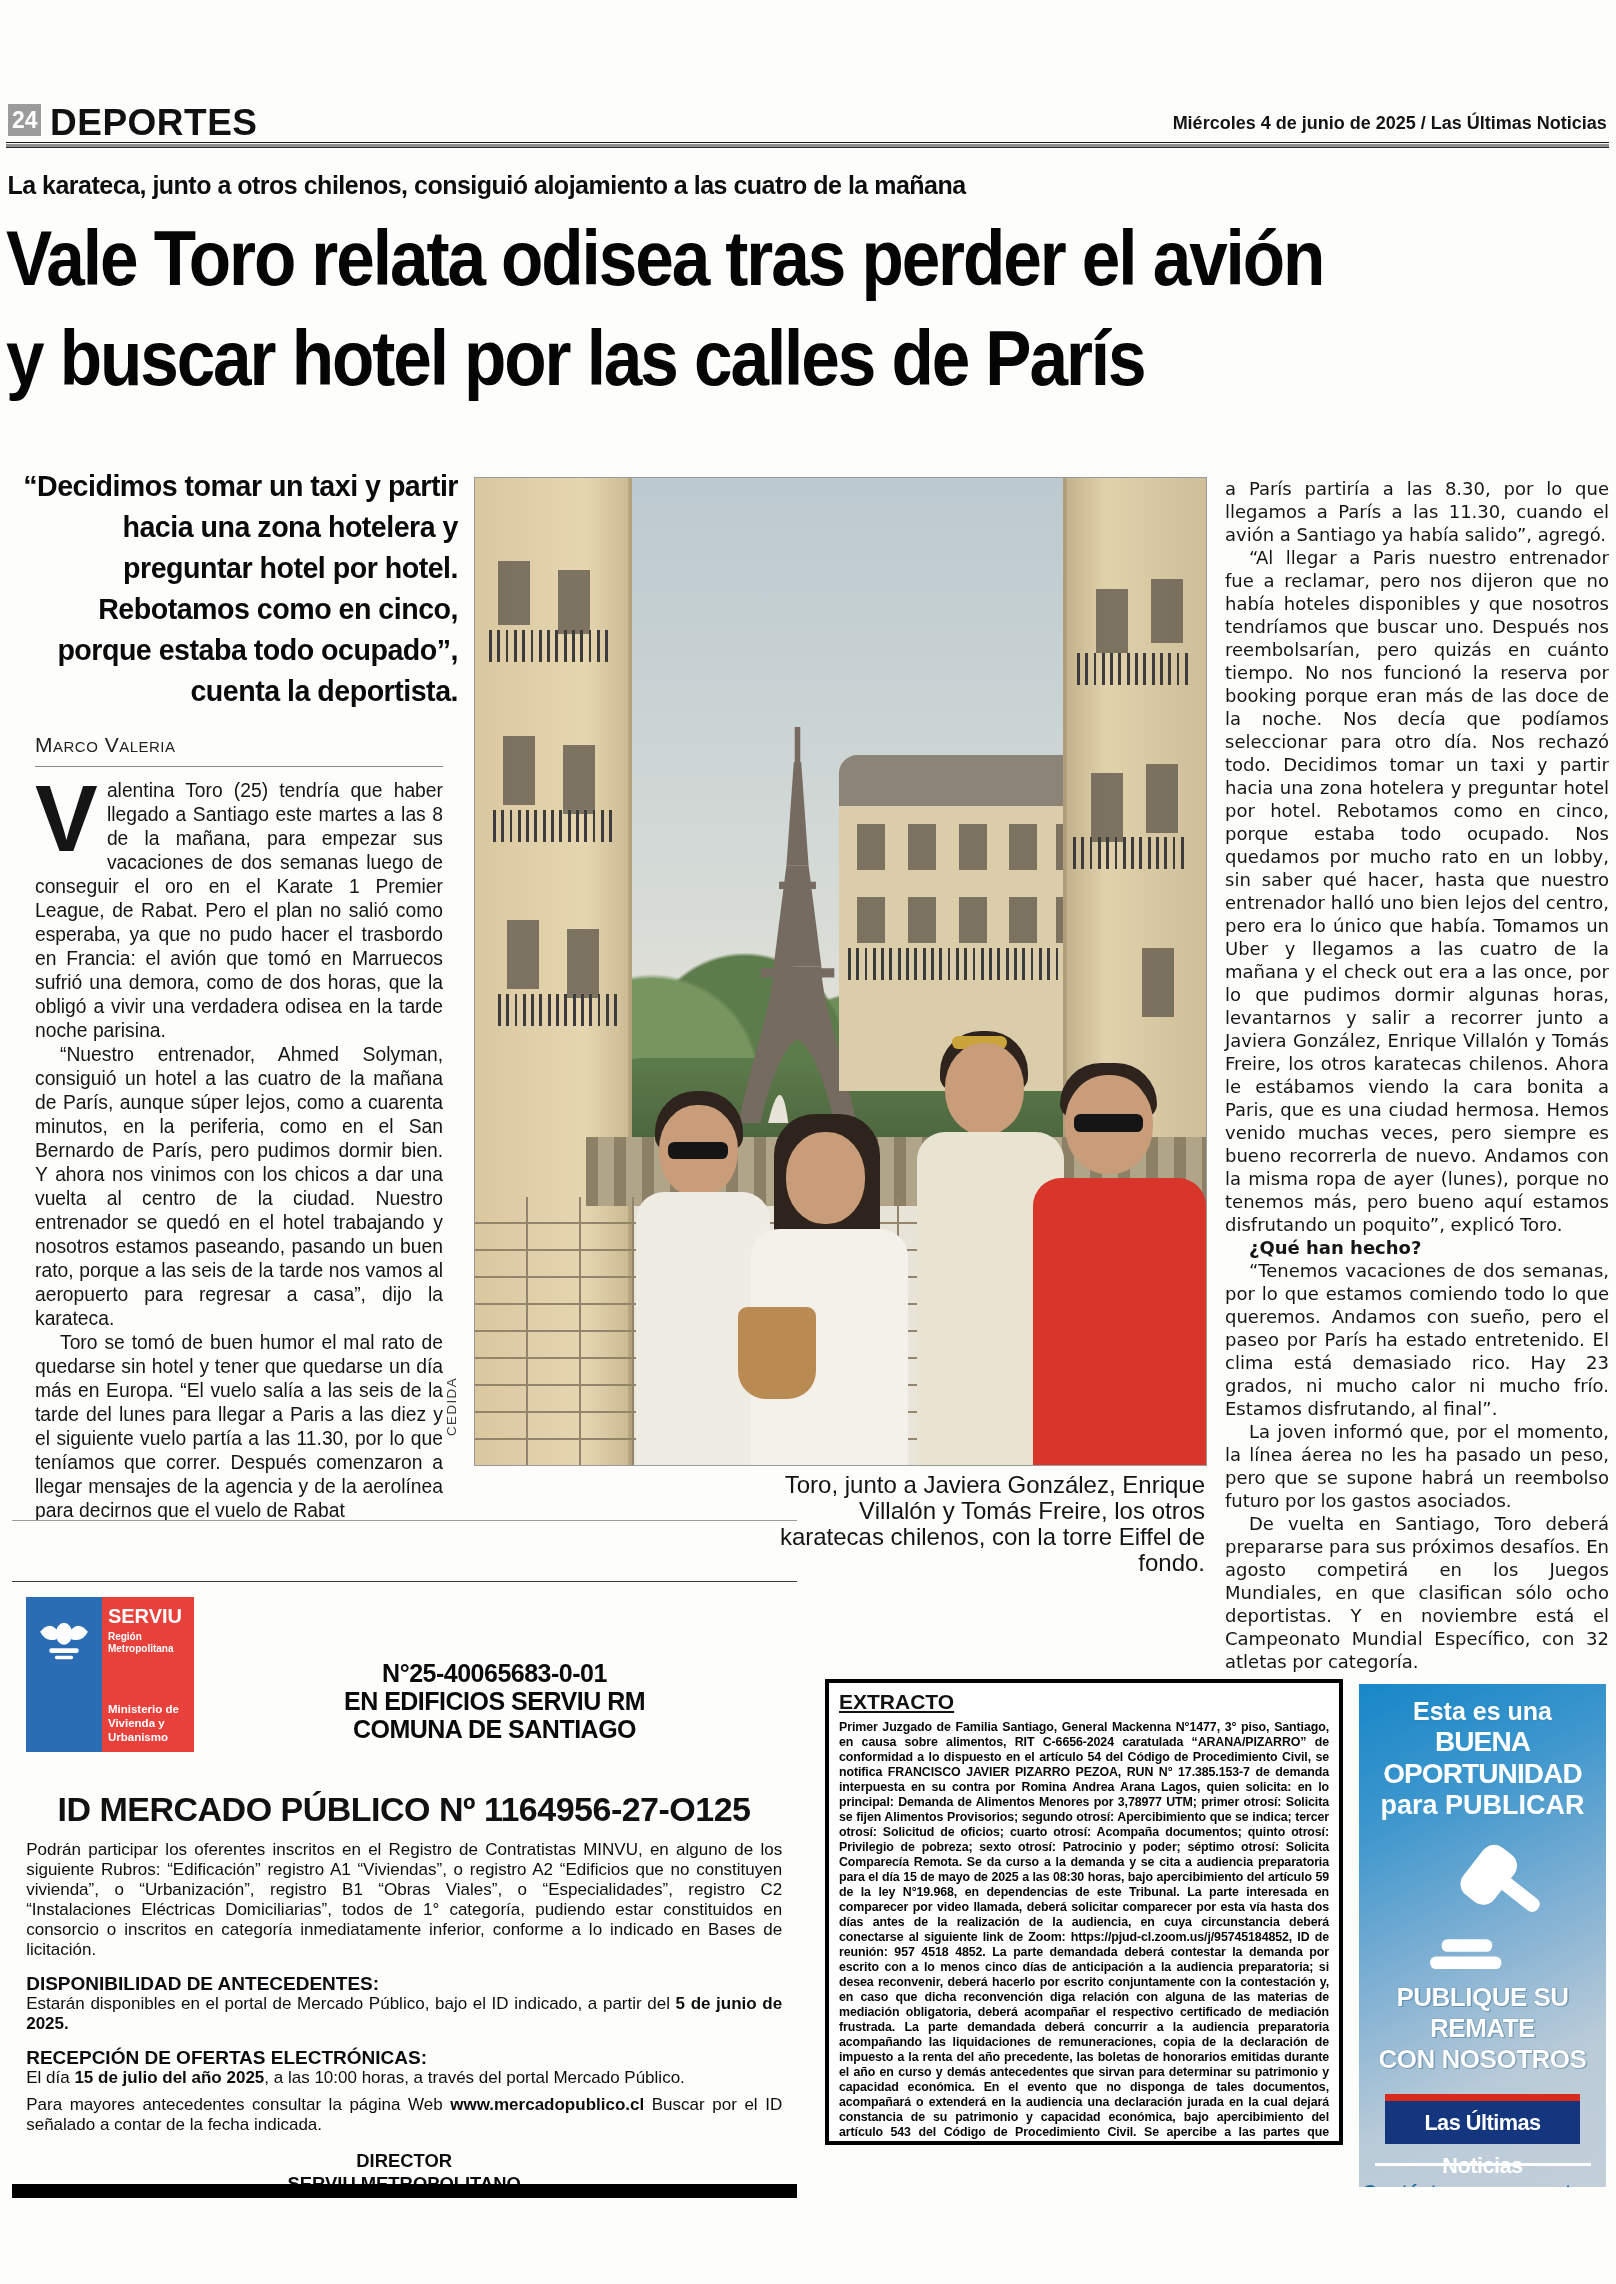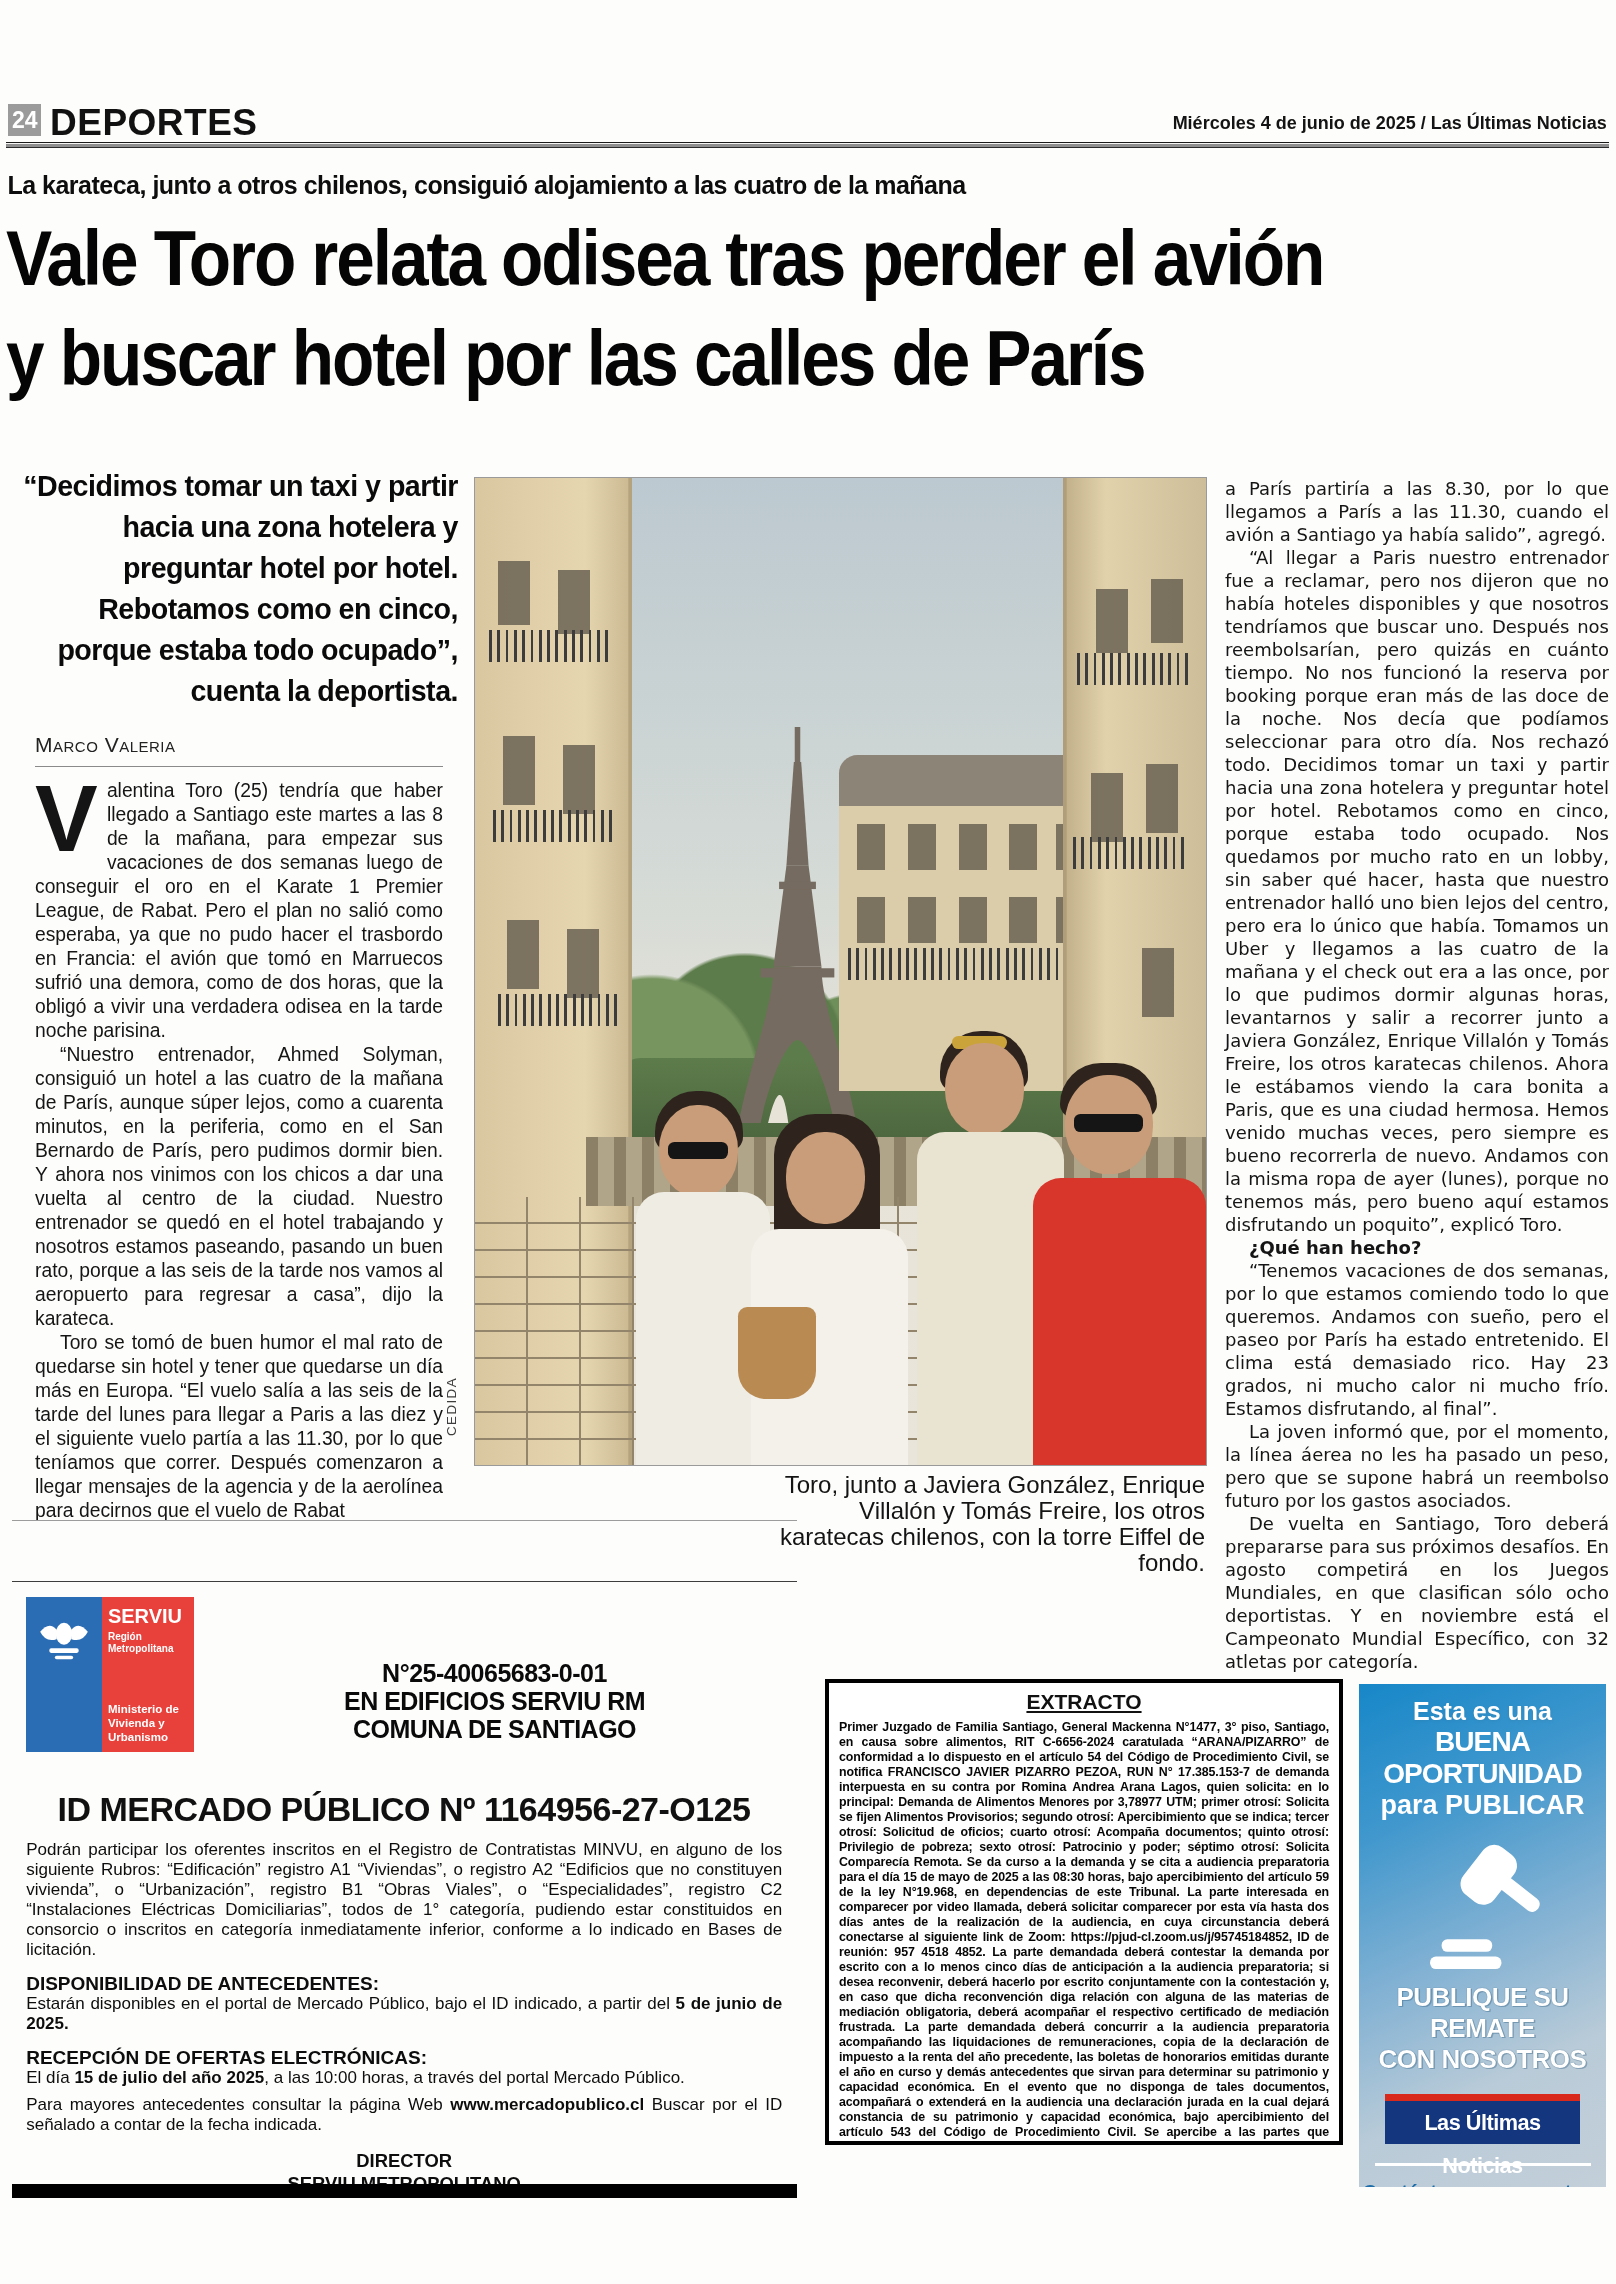--- a/index.html
+++ b/index.html
@@ -99,21 +99,21 @@
   .lic-body p{margin:0;}
   .lic-h{font-weight:800;font-size:19px;margin-top:14px !important;text-align:left;}
   .lic-sp{margin-top:7.4px !important;}
   .lic-dir{margin-top:14px !important;text-align:center;font-weight:800;font-size:18.4px;line-height:23px;}
   .lic-bar{left:0;bottom:0;width:100%;height:14px;background:#000;}
   .b{font-weight:800;}
 
   
   .extracto{left:825px;top:1679px;width:518px;height:466px;border:4.1px solid #000;background:#fff;
       box-sizing:border-box;padding:6.4px 10px;overflow:hidden;}
-  .ex-title{text-align:center;font-size:21px;font-weight:800;text-decoration:underline;margin:0.9px 0 5.5px;}
+  .ex-title{font-size:21px;font-weight:800;text-decoration:underline;margin:0.9px 0 5.5px;}
   .ex-body{font-size:12.4px;line-height:15px;text-align:justify;font-weight:600;letter-spacing:-0.1px;color:#060606;}
 
   
   .lun{left:1359px;top:1684px;width:247px;height:503px;overflow:hidden;text-align:center;
       background:linear-gradient(155deg,#1787c8 0%,#3f97cd 25%,#7fb0d3 50%,#b9cbd8 75%,#c3cfd9 100%);}
   .lun .t1{margin-top:13px;font-size:25px;font-weight:800;color:#fff;text-shadow:0 1.4px 2.8px #3a678033;}
   .lun .t2{font-size:28px;font-weight:800;color:#fff;letter-spacing:-0.9px;}
   .lun .t3{font-size:27px;font-weight:800;color:#fff;}
   .lun .gavel{margin:16.6px auto 4.6px;}
   .lun .t4,.lun .t5{font-size:26px;font-weight:800;color:#fff;letter-spacing:-0.5px;

